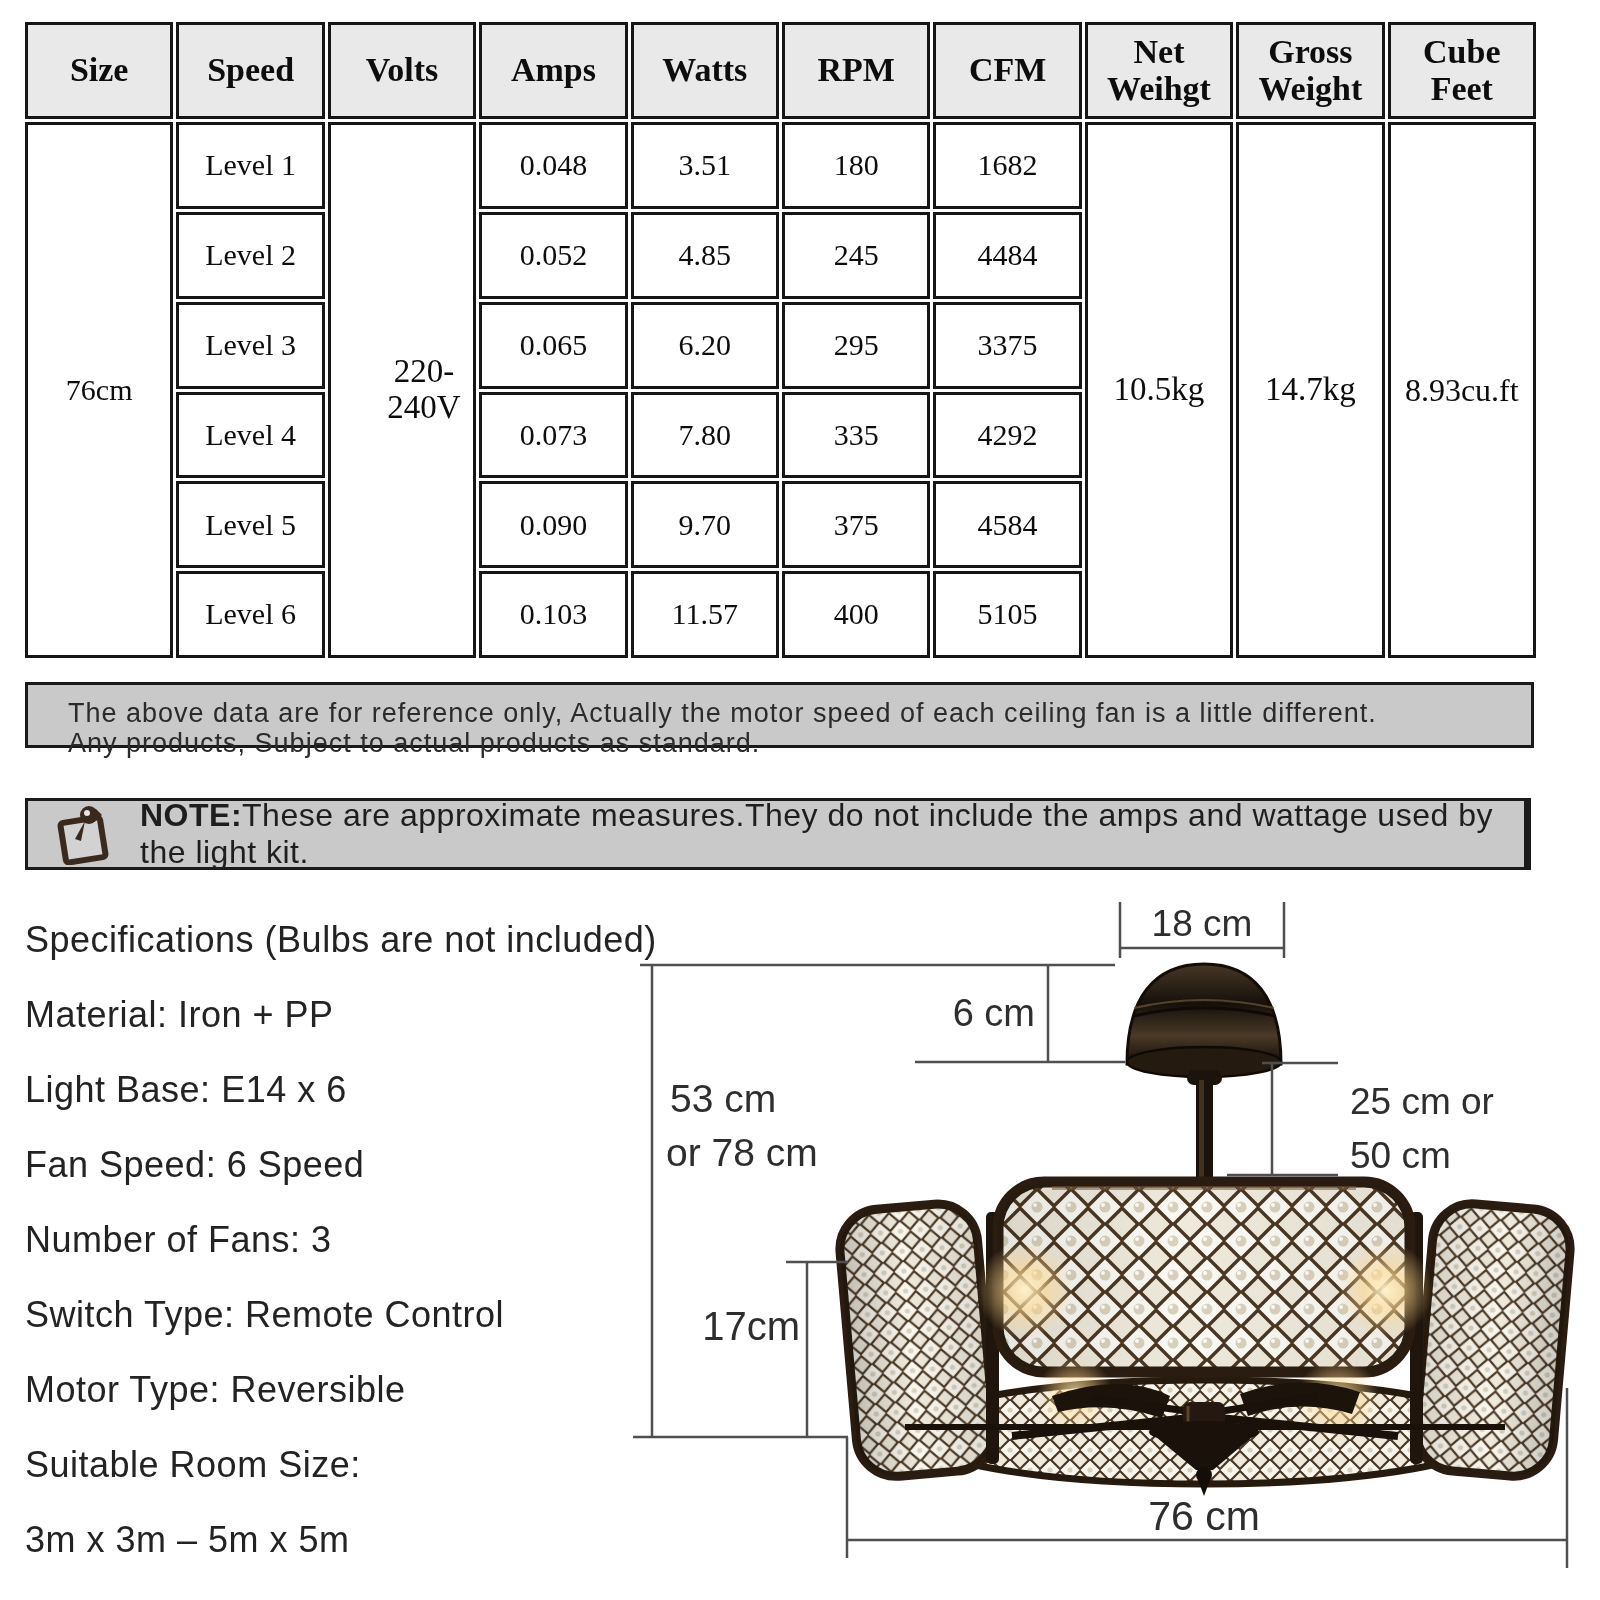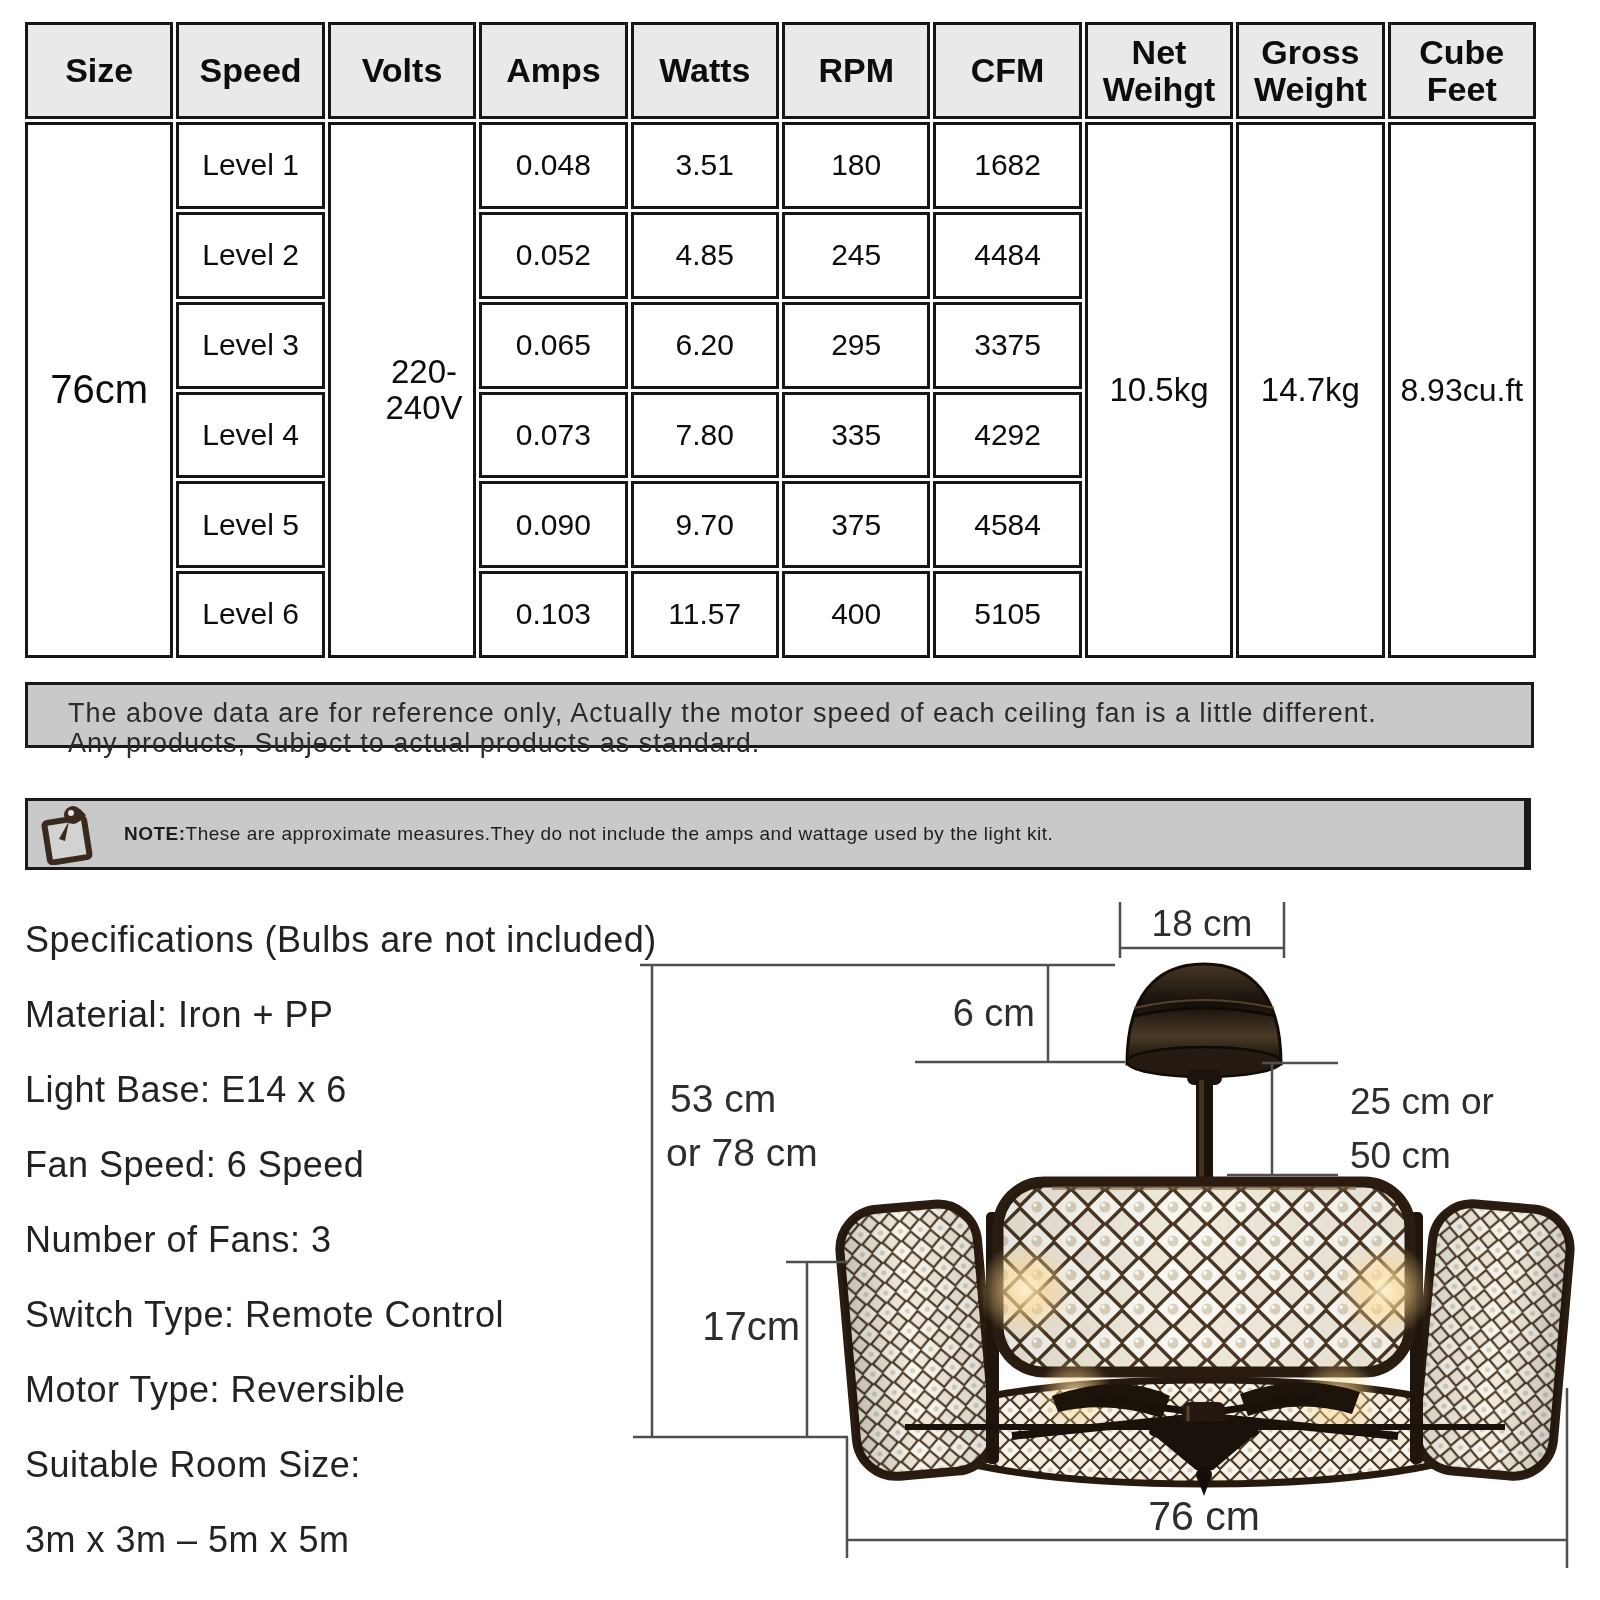--- a/index.html
+++ b/index.html
@@ -9,37 +9,37 @@
   }
   
   .spec-table{
     position:absolute;left:25px;top:22px;width:1511px;height:636px;
     display:grid;grid-template-columns:repeat(10,1fr);
     grid-template-rows:97px repeat(6,1fr);gap:3px;
   }
   .cell{
     border:3px solid #161616;background:#fff;box-sizing:border-box;
     display:flex;align-items:center;justify-content:center;text-align:center;
-    font-size:30px;color:#0d0d0d;line-height:1.08;
+    font-size:30px;color:#0d0d0d;line-height:1.08;font-family:Liberation Serif, serif;
   }
   .cell.th{background:#e9e9e9;font-weight:bold;font-size:34px;padding:0 4px;}
   .cell.volts{flex-direction:column;padding-left:44px;}
   
   .refbox{
     position:absolute;left:25px;top:682px;width:1509px;height:66px;
     background:#c9c9c9;border:3px solid #1a1a1a;box-sizing:border-box;
     padding:13px 10px 0 40px;font-size:27px;letter-spacing:1px;
     color:#2b2b2b;line-height:1.12;
   }
   
   .notebox{
     position:absolute;left:25px;top:798px;width:1506px;height:72px;
     background:#c9c9c9;border:3px solid #1a1a1a;border-right-width:7px;
-    box-sizing:border-box;display:flex;align-items:center;padding-left:12px;
-    font-size:19px;color:#1e1e1e;letter-spacing:0.5px;
+    box-sizing:border-box;display:flex;align-items:center;padding-left:28px;
+    font-size:32px;color:#1e1e1e;letter-spacing:0.5px;
   }
   .note-icon{flex:0 0 auto;margin-right:26px;display:flex;}
   .note-label{font-weight:bold;}
   
   .specs{
     position:absolute;left:25px;top:902px;width:660px;
     font-size:36px;color:#232323;
   }
   .specs .line{height:75px;display:flex;align-items:center;letter-spacing:0.5px;}
   
@@ -56,21 +56,21 @@
     <div class="cell th" style="grid-area:1/2">Speed</div>
     <div class="cell th" style="grid-area:1/3">Volts</div>
     <div class="cell th" style="grid-area:1/4">Amps</div>
     <div class="cell th" style="grid-area:1/5">Watts</div>
     <div class="cell th" style="grid-area:1/6">RPM</div>
     <div class="cell th" style="grid-area:1/7">CFM</div>
     <div class="cell th" style="grid-area:1/8">Net Weihgt</div>
     <div class="cell th" style="grid-area:1/9">Gross Weight</div>
     <div class="cell th" style="grid-area:1/10">Cube Feet</div>
 
-    <div class="cell" style="grid-area:2/1/8/2;font-size:40px">76cm</div>
+    <div class="cell" style="grid-area:2/1/8/2;font-size:30px">76cm</div>
 
     <div class="cell" style="grid-area:2/2">Level 1</div>
     <div class="cell" style="grid-area:3/2">Level 2</div>
     <div class="cell" style="grid-area:4/2">Level 3</div>
     <div class="cell" style="grid-area:5/2">Level 4</div>
     <div class="cell" style="grid-area:6/2">Level 5</div>
     <div class="cell" style="grid-area:7/2">Level 6</div>
 
     <div class="cell volts" style="grid-area:2/3/8/4;font-size:33px">
       <span>220-</span>

